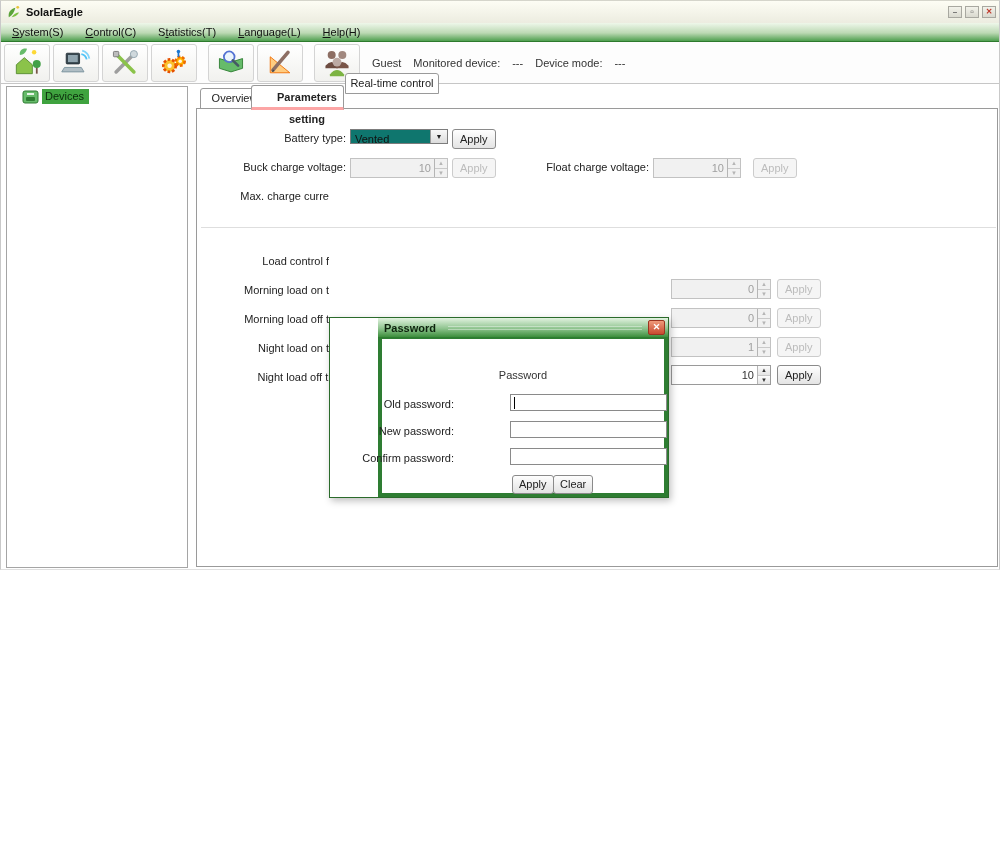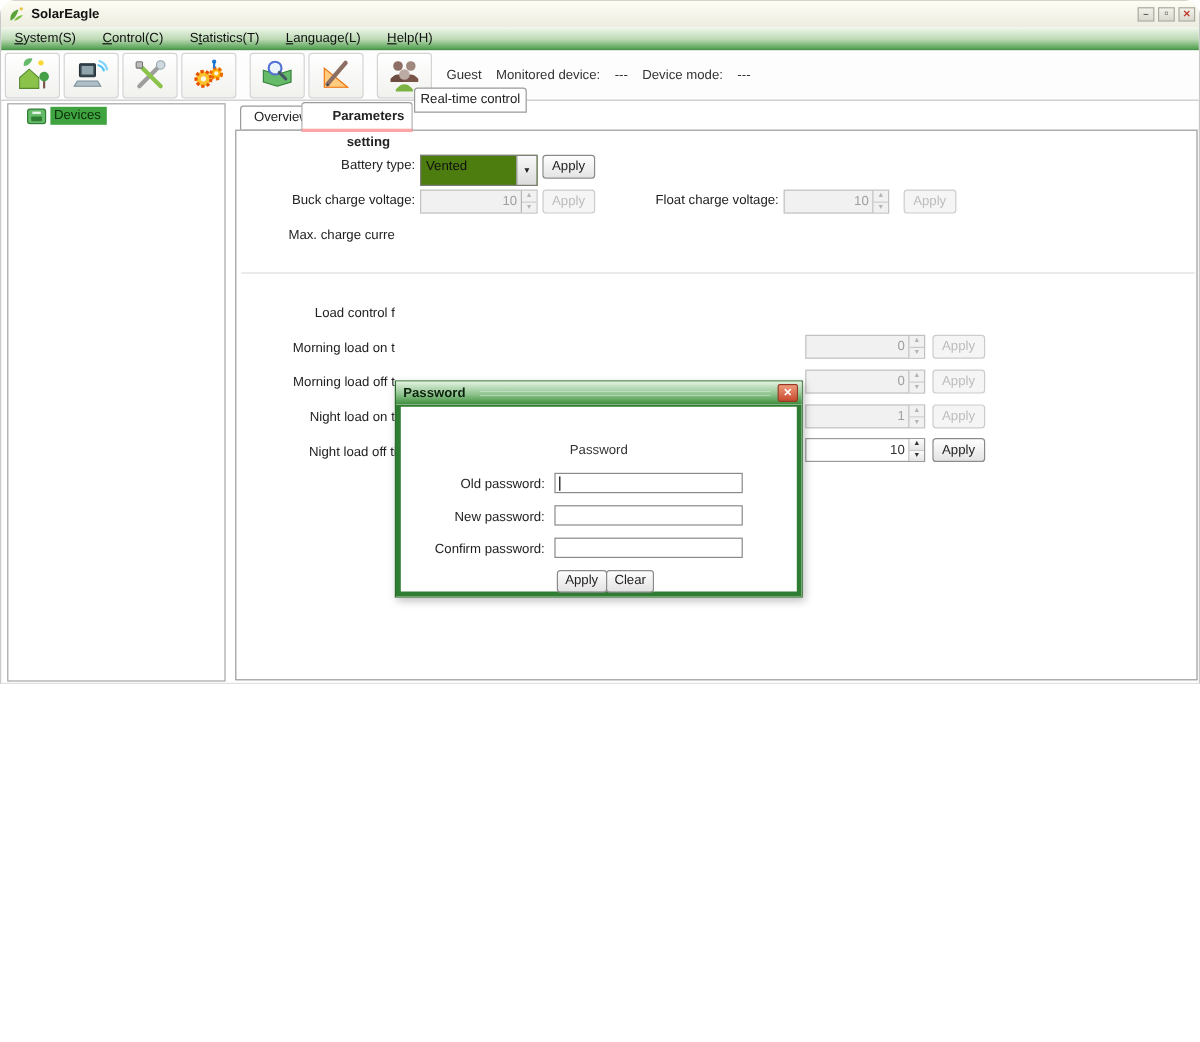--- a/index.html
+++ b/index.html
@@ -1,17 +1,17 @@
 <!DOCTYPE html>
 <html><head>
 <meta charset="utf-8">
 <style>
   * { margin:0; padding:0; box-sizing:border-box; }
   html,body { background:#ffffff; width:1000px; height:868px; font-family:"Liberation Sans", sans-serif; }
-  #screen { position:relative; width:1000px; height:868px; background:#fff; overflow:hidden; font-size:11px; color:#222;border-radius:13px; }
+  #screen { position:relative; width:1000px; height:868px; background:#fff; overflow:hidden; font-size:11px; color:#222; }
 
   
   #app-window { position:absolute; left:0; top:130; width:1000px; height:570px; background:#fff;
     border-left:1px solid #c9c9c9; border-right:1px solid #c9c9c9; border-top:1px solid #d5d5cb; border-bottom:1px solid #e0e0e0; }
 
   
   .titlebar { position:absolute; left:0; top:0; width:998px; height:22px;
     background:linear-gradient(#fdfdf4,#ecece0); display:flex; align-items:center; padding-left:5px; }
   .titlebar .ttl { font-weight:bold; font-size:11px; color:#111; margin-left:5px; }
   .win-controls { position:absolute; right:3px; top:5px; display:flex; gap:3px; }
@@ -46,41 +46,41 @@
   
   .content-panel { position:absolute; left:195px; top:107px; width:802px; height:459px; background:#fff; border:1px solid #9a9a9a; }
   .tab { position:absolute; height:21px; background:#fff; border:1px solid #9a9a9a;
     border-radius:3px 3px 0 0; font-size:11px; text-align:center; line-height:19px; color:#222; cursor:default; }
   .tab.t1 { left:199px; top:87px; width:69px; }
   .tab.t2 { left:250px; top:84px; width:93px; height:25px; font-weight:bold; border-bottom:3px solid #fca5a5; line-height:22px; z-index:3;padding-left:19px; }
   .tab.t3 { left:344px; top:72px; width:94px; }
 
   
   .lbl { position:absolute; font-size:11px; color:#222; white-space:nowrap; overflow:hidden; text-align:right; }
-  .combo { position:absolute; width:98px; height:26px; border:1px solid #7c7c7c; background:#4d7c0f; display:flex; }
+  .combo { position:absolute; width:98px; height:15px; border:1px solid #7c7c7c; background:#0f766e; display:flex; }
   .combo .cval { flex:1; padding:3px 0 0 4px; font-size:11px; color:#111; }
   .combo .cbtn { width:17px; border-left:1px solid #9a9a9a; background:linear-gradient(#f8f8f8,#dcdcdc);
     display:flex; align-items:center; justify-content:center; font-size:7px; color:#222; }
   .spin { position:absolute; height:20px; border:1px solid #9a9a9a; background:#fff; display:flex; }
   .spin .sval { flex:1; text-align:right; padding:3px 3px 0 0; font-size:11px; color:#333; }
   .spin .sarr { width:13px; display:flex; flex-direction:column; border-left:1px solid #b5b5b5; }
   .spin .sarr i { flex:1; font-style:normal; font-size:6px; line-height:8px; text-align:center; color:#333;
     background:linear-gradient(#fcfcfc,#e4e4e4); border-bottom:1px solid #c9c9c9; }
   .spin .sarr i:last-child { border-bottom:none; }
   .spin.disabled { background:#f1f1f1; border-color:#c2c2c2; }
   .spin.disabled .sval { color:#9f9f9f; }
   .spin.disabled .sarr i { color:#b5b5b5; background:#f1f1f1; }
   .btn { position:absolute; height:20px; padding:0 7px; border:1px solid #8a8a8a; border-radius:3px;
     background:linear-gradient(#fefefe,#e4e4e4); font-size:11px; color:#222; text-align:center; line-height:18px; cursor:default; }
   .btn.disabled { color:#bcbcbc; border-color:#cccccc; background:#f5f5f5; }
   .sep-line { position:absolute; left:200px; top:226px; width:795px; height:1px; background:#dedede; }
 
   
   .dialog { position:absolute; left:328px; top:316px; width:340px; height:181px; z-index:10;
-    box-shadow:2px 3px 7px rgba(0,0,0,0.25); border:1px solid #2b6b2b; background:#fff; }
+    box-shadow:2px 3px 7px rgba(0,0,0,0.25); border:1px solid #2b6b2b; background:#fff;padding-left:48px; }
   .dlg-titlebar { position:relative; height:19px; background:linear-gradient(#e2f2e0,#8fc48f 55%,#3c8e3c);
     display:flex; align-items:center; }
   .dlg-titlebar::after { content:""; position:absolute; left:70px; right:26px; top:8px; height:5px;
     background:repeating-linear-gradient(#ffffff66 0 1px, transparent 1px 3px); }
   .dlg-title { font-weight:bold; font-size:11px; color:#0d220d; padding-left:6px; }
   .dlg-close { position:absolute; right:3px; top:2px; width:17px; height:15px; border:1px solid #9c3420; border-radius:2px;
     background:linear-gradient(#ef9a7a,#c84a30); color:#fff; font-size:9px; font-weight:bold; text-align:center; line-height:13px; cursor:default; }
   .dlg-body { position:relative; width:100%; height:160px; border:4px solid #2e7d32; border-top:2px solid #2e7d32; background:#fff; }
   .dlg-heading { position:absolute; left:0; right:0; top:30px; text-align:center; font-size:11px; color:#333; }
   .dlg-lbl { position:absolute; right:210px; width:140px; text-align:right; font-size:11px; color:#222; white-space:nowrap; }

